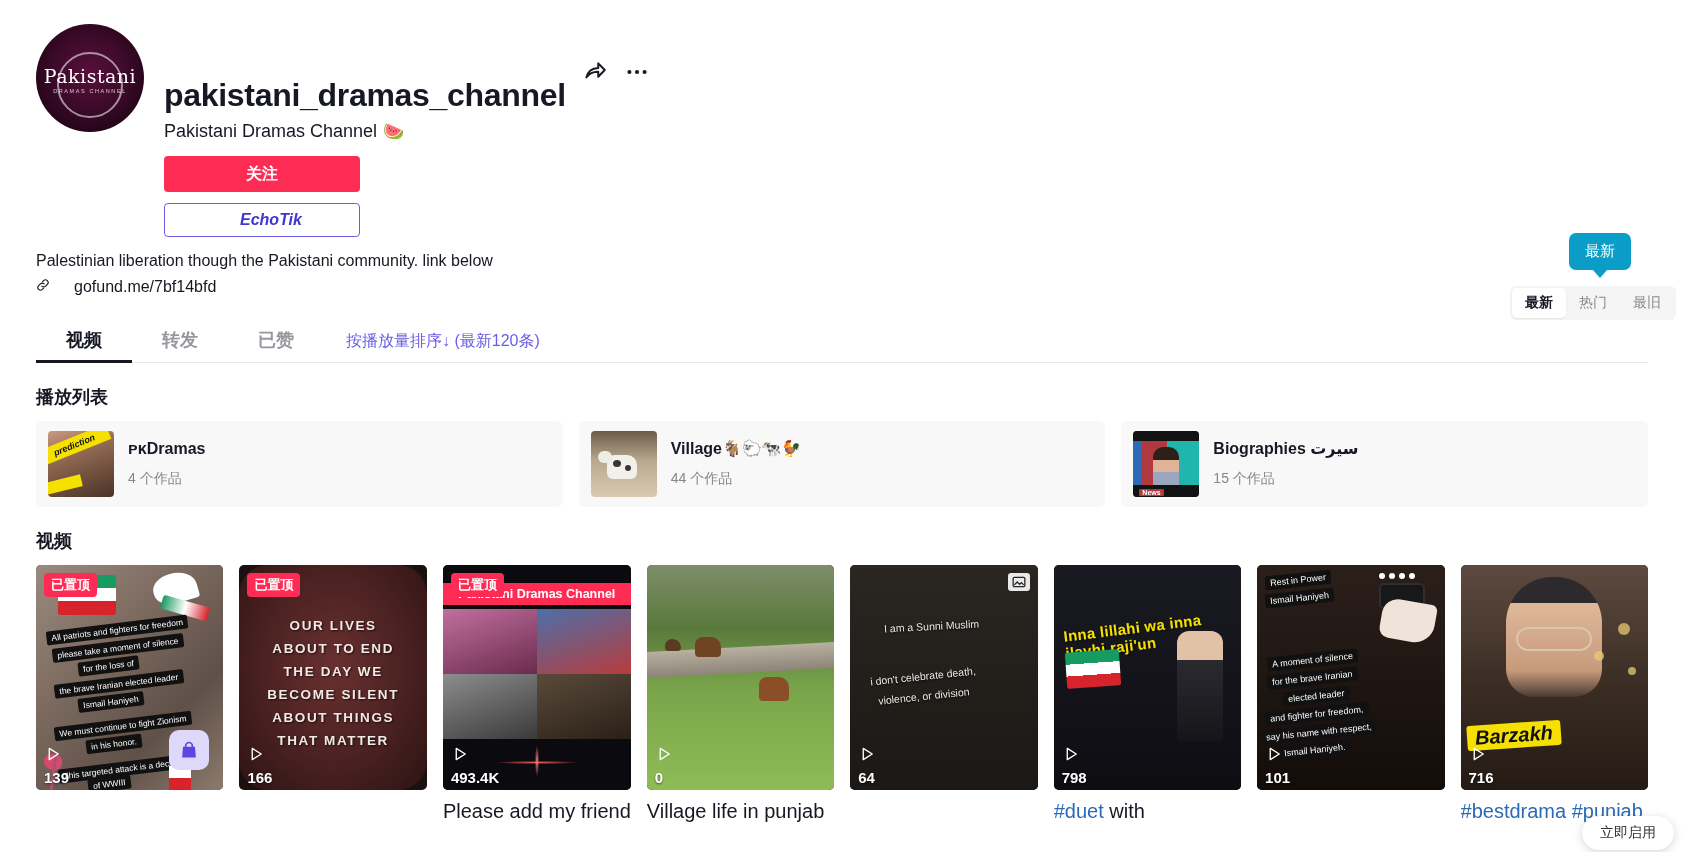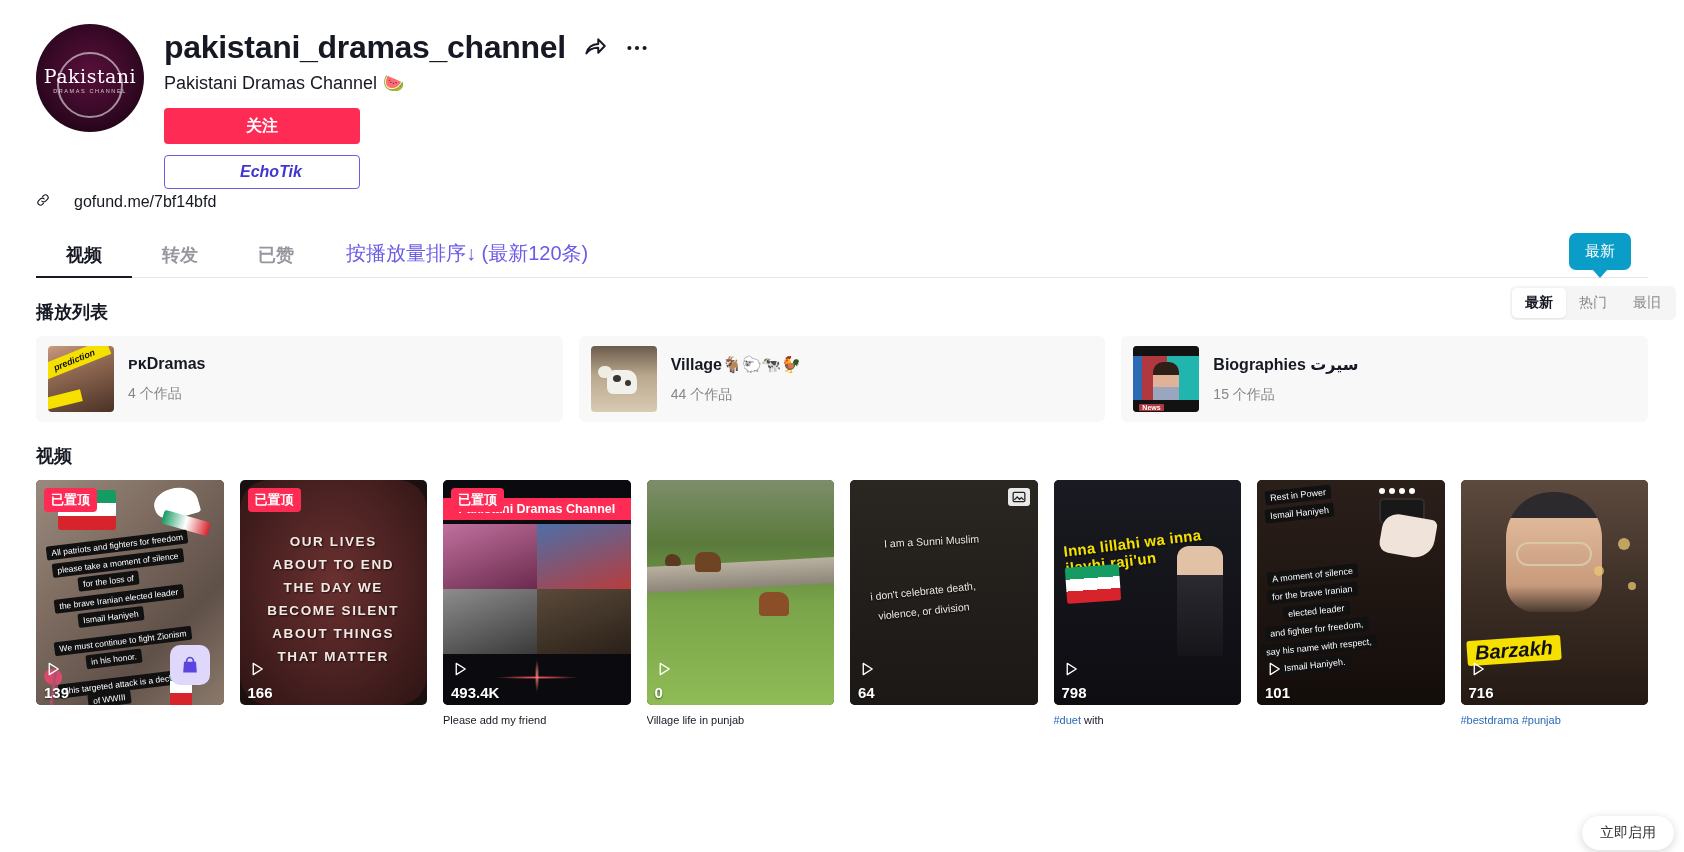--- a/index.html
+++ b/index.html
@@ -28,21 +28,21 @@
     position: relative; z-index: 2; color: #fff; font-size: 19px;
     font-family: "DejaVu Serif", serif; letter-spacing: .5px; margin-top: -4px;
   }
   .avatar .av-sub {
     position: absolute; z-index: 2; color: rgba(255,255,255,.75); font-size: 5.5px;
     letter-spacing: 1.6px; top: 64px; width: 100%; text-align: center;
   }
 
   .header-right { margin-left: 20px; padding-top: 6px; }
   .name-row { display: flex; align-items: center; gap: 16px; }
-  .username { font-size: 32px; font-weight: bold; letter-spacing: -.3px; line-height: 1.1; }
+  .username { font-size: 32px; font-weight: bold; letter-spacing: -.3px; line-height: 1.1; margin-top: 48px; }
   .ic-btn { cursor: pointer; display: flex; align-items: center; justify-content: center; }
   .nickname { font-size: 18px; margin-top: 8px; display: flex; align-items: center; gap: 6px; }
   .watermelon { font-size: 17px; }
 
   .btn-follow {
     margin-top: 14px; width: 196px; height: 36px; background: #FE2C55;
     color: #fff; font-size: 16px; font-weight: bold; border: none; border-radius: 4px;
     cursor: pointer; display: flex; align-items: center; justify-content: center;
   }
   .btn-echotik {
@@ -69,21 +69,21 @@
   .tab {
     width: 96px; text-align: center; font-size: 18px; font-weight: bold;
     padding: 6px 0 10px; color: #96969e; cursor: pointer; position: relative;
   }
   .tab.active { color: #161823; }
   .tab.active::after {
     content: ""; position: absolute; left: 0; right: 0; bottom: -1px;
     height: 2.5px; background: #161823;
   }
   .sort-link {
-    margin-left: 22px; font-size: 20px; color: #6b5ce7; cursor: pointer;
+    margin-left: 22px; font-size: 16px; color: #6b5ce7; cursor: pointer;
     padding-bottom: 10px; align-self: flex-end; font-weight: 500;
   }
 
   
   .seg-wrap { position: absolute; right: 8px; top: 286px; }
   .seg {
     display: inline-flex; background: #f5f5f5; border-radius: 6px; padding: 2px; gap: 0;
   }
   .seg-item {
     font-size: 14px; color: #8a8a90; padding: 6px 13px; border-radius: 5px; cursor: pointer;
@@ -166,21 +166,21 @@
     position: absolute; left: 8px; bottom: 4px; display: flex; flex-direction: column;
     gap: 2px; color: #fff; z-index: 5; text-shadow: 0 1px 2px rgba(0,0,0,.55);
   }
   .play-count { font-size: 15px; font-weight: 600; }
   .multi-icon {
     position: absolute; right: 8px; top: 8px; width: 22px; height: 18px;
     background: rgba(255,255,255,.9); border-radius: 3px; z-index: 5;
     display: flex; align-items: center; justify-content: center;
   }
   .vid-cap {
-    margin-top: 8px; font-size: 11px; line-height: 1.3; color: #161823;
+    margin-top: 8px; font-size: 20px; line-height: 1.3; color: #161823;
     white-space: nowrap; overflow: hidden;
   }
   .vid-cap .hash { color: #2b6ab5; }
 
   
   .art { position: absolute; inset: 0; }
   .art-1 { background: linear-gradient(135deg,#9a8a7e 0%,#7e6c61 35%,#5f5048 70%,#8c7a6c 100%); }
   .art-1 .flag {
     position: absolute; left: 22px; top: 10px; width: 58px; height: 40px;
     background: linear-gradient(180deg,#169b62 0%,#169b62 33%,#fff 33%,#fff 66%,#d7232b 66%,#d7232b 100%);
@@ -361,20 +361,21 @@
 
       <div class="btn-follow">关注</div>
 
       <div class="btn-echotik">
         <span class="echotik-text">EchoTik</span>
       </div>
     </div>
   </div>
 
 
+  <div class="bio">Palestinian liberation though the Pakistani community. link below</div>
   <div class="bio-link">
     <span>
       <svg width="14" height="14" viewBox="0 0 24 24" fill="none" stroke="#161823" stroke-width="2" stroke-linecap="round">
         <path d="M10 14a4.5 4.5 0 006.4 0l3-3a4.5 4.5 0 10-6.4-6.4l-1.7 1.7"></path>
         <path d="M14 10a4.5 4.5 0 00-6.4 0l-3 3a4.5 4.5 0 106.4 6.4l1.7-1.7"></path>
       </svg>
     </span>
     <span>gofund.me/7bf14bfd</span>
   </div>
 

